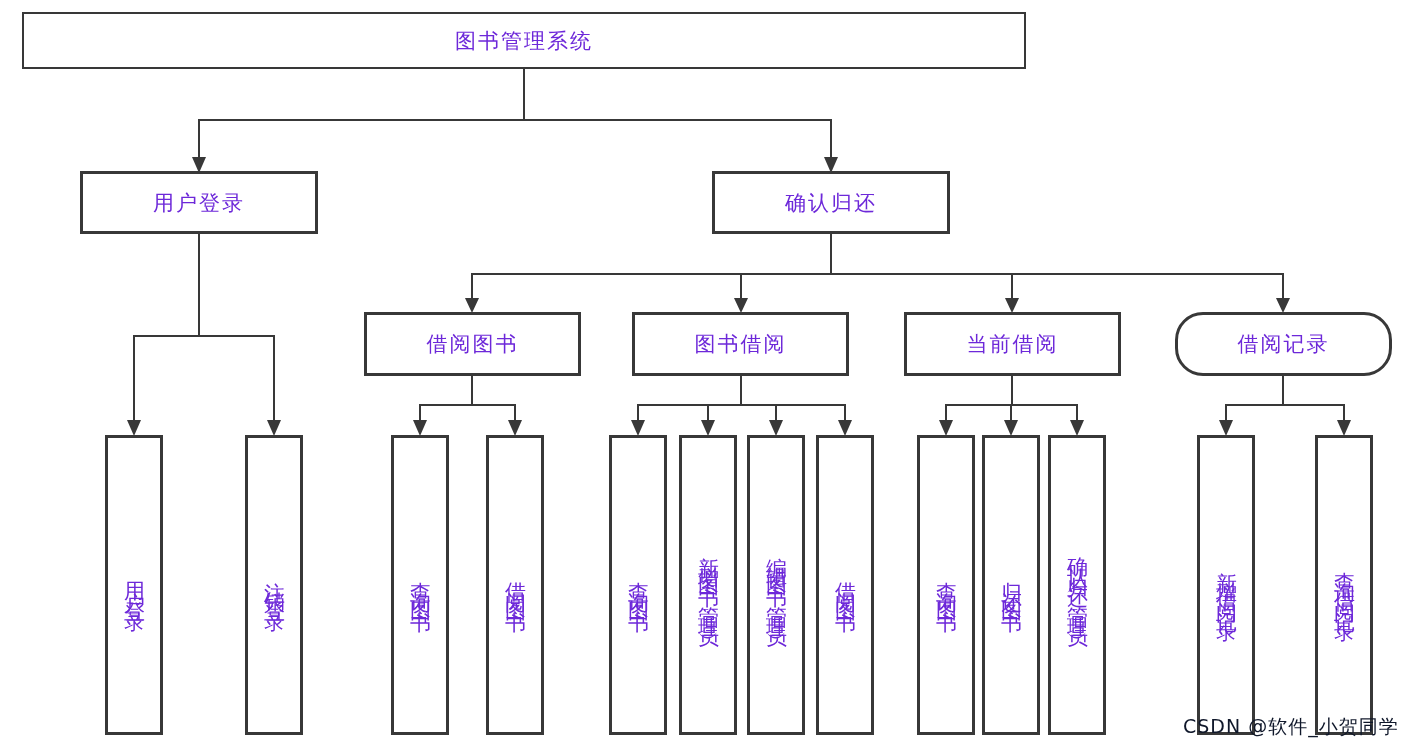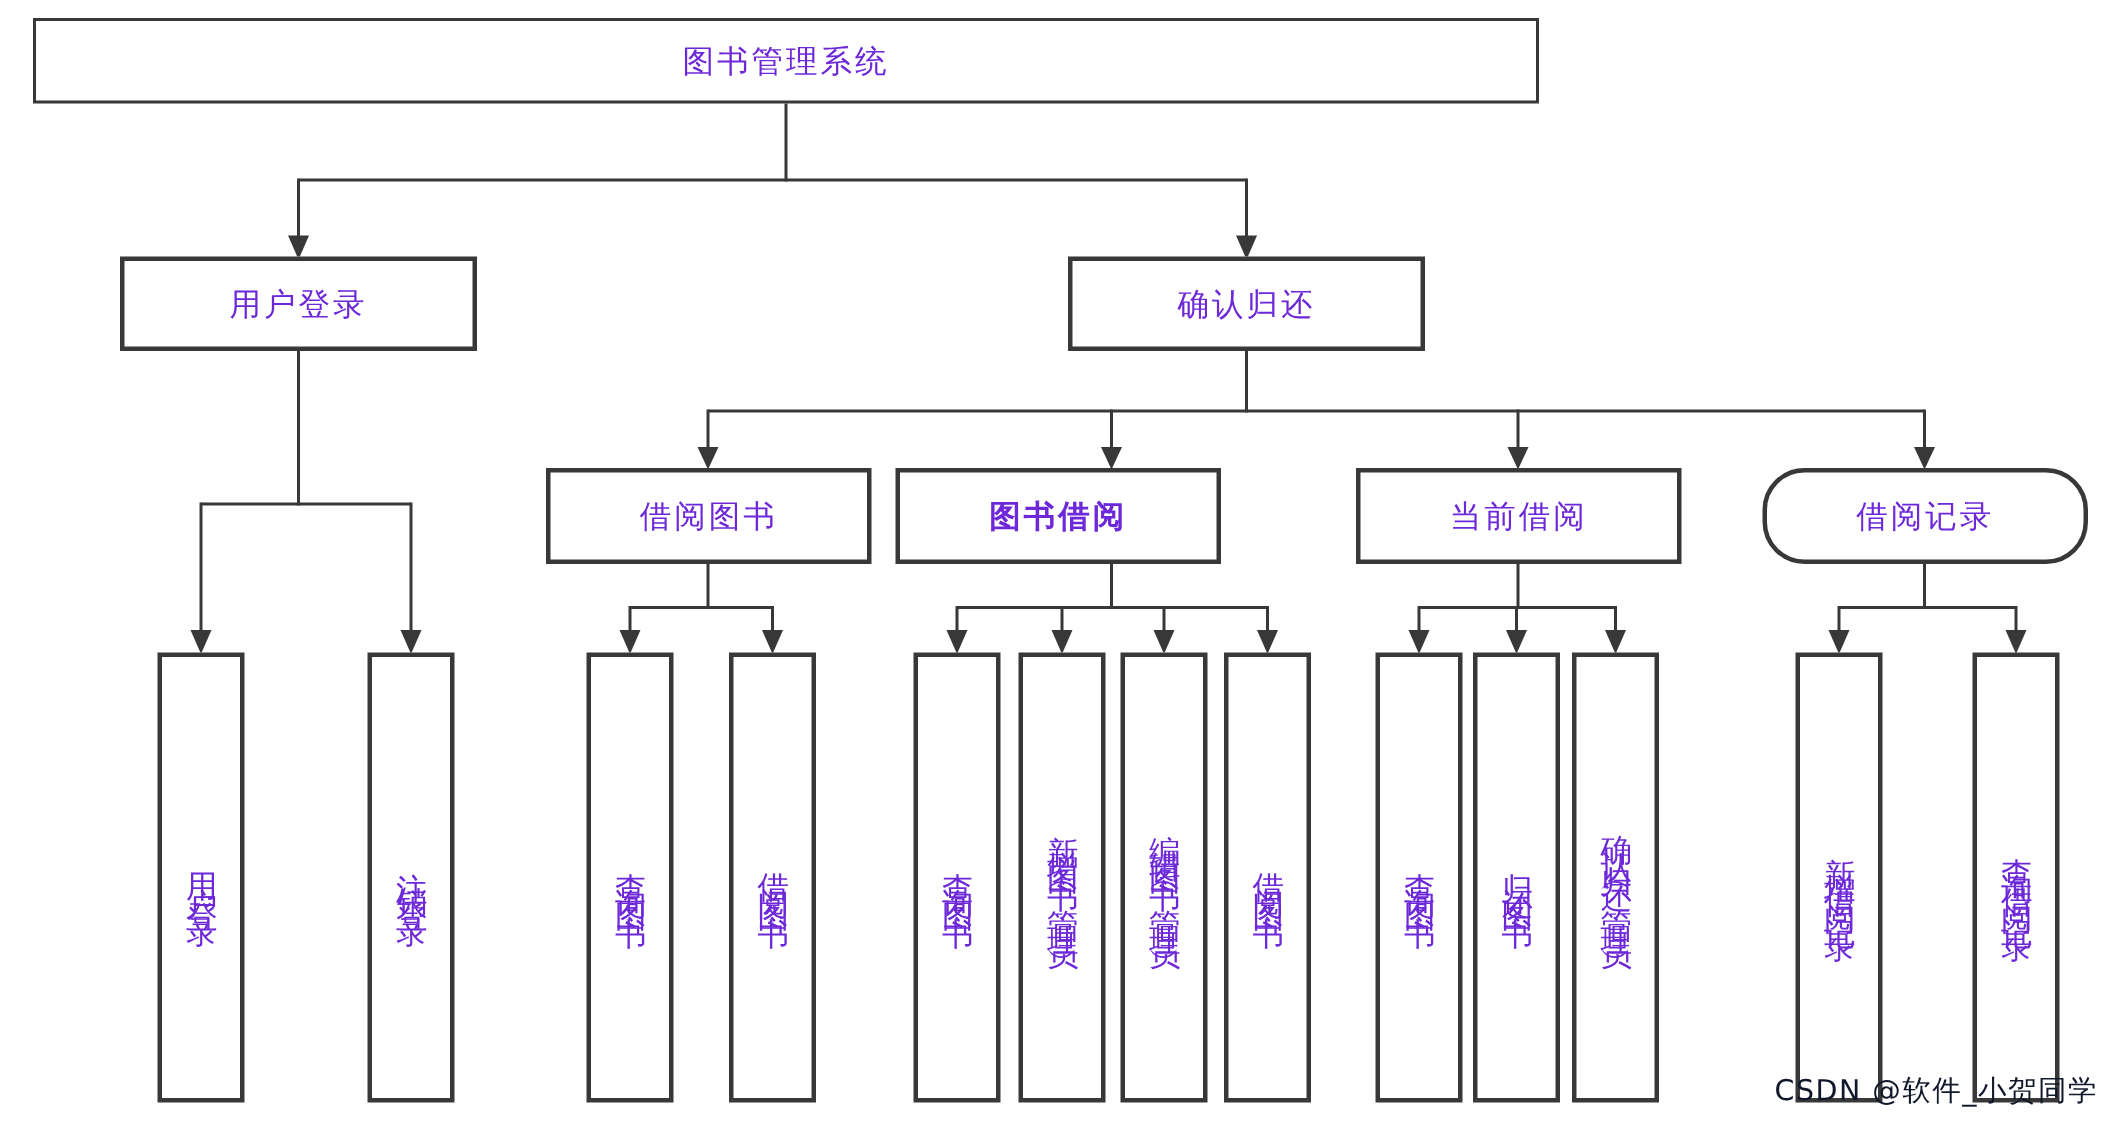--- a/index.html
+++ b/index.html
@@ -44,21 +44,21 @@
     writing-mode: vertical-rl;
     letter-spacing: 10px;
     line-height: 1;
     padding: 4px 0;
   }
   
   .p-user-login  { left: 80px; }
   .p-book-mgmt   { left: 712px; }
   
   .p-rec     { left: 364px; }
-  .p-borrow  { left: 597px; font-weight: bold; }
+  .p-borrow  { left: 632px; }
   .p-current { left: 904px; }
   .p-records { left: 1175px; border-radius: 28px; }
   
   .p-l1  { left: 105px; }
   .p-l2  { left: 245px; }
   .p-l3  { left: 391px; }
   .p-l4  { left: 486px; }
   .p-l5  { left: 609px; }
   .p-l6  { left: 679px; }
   .p-l7  { left: 747px; }

